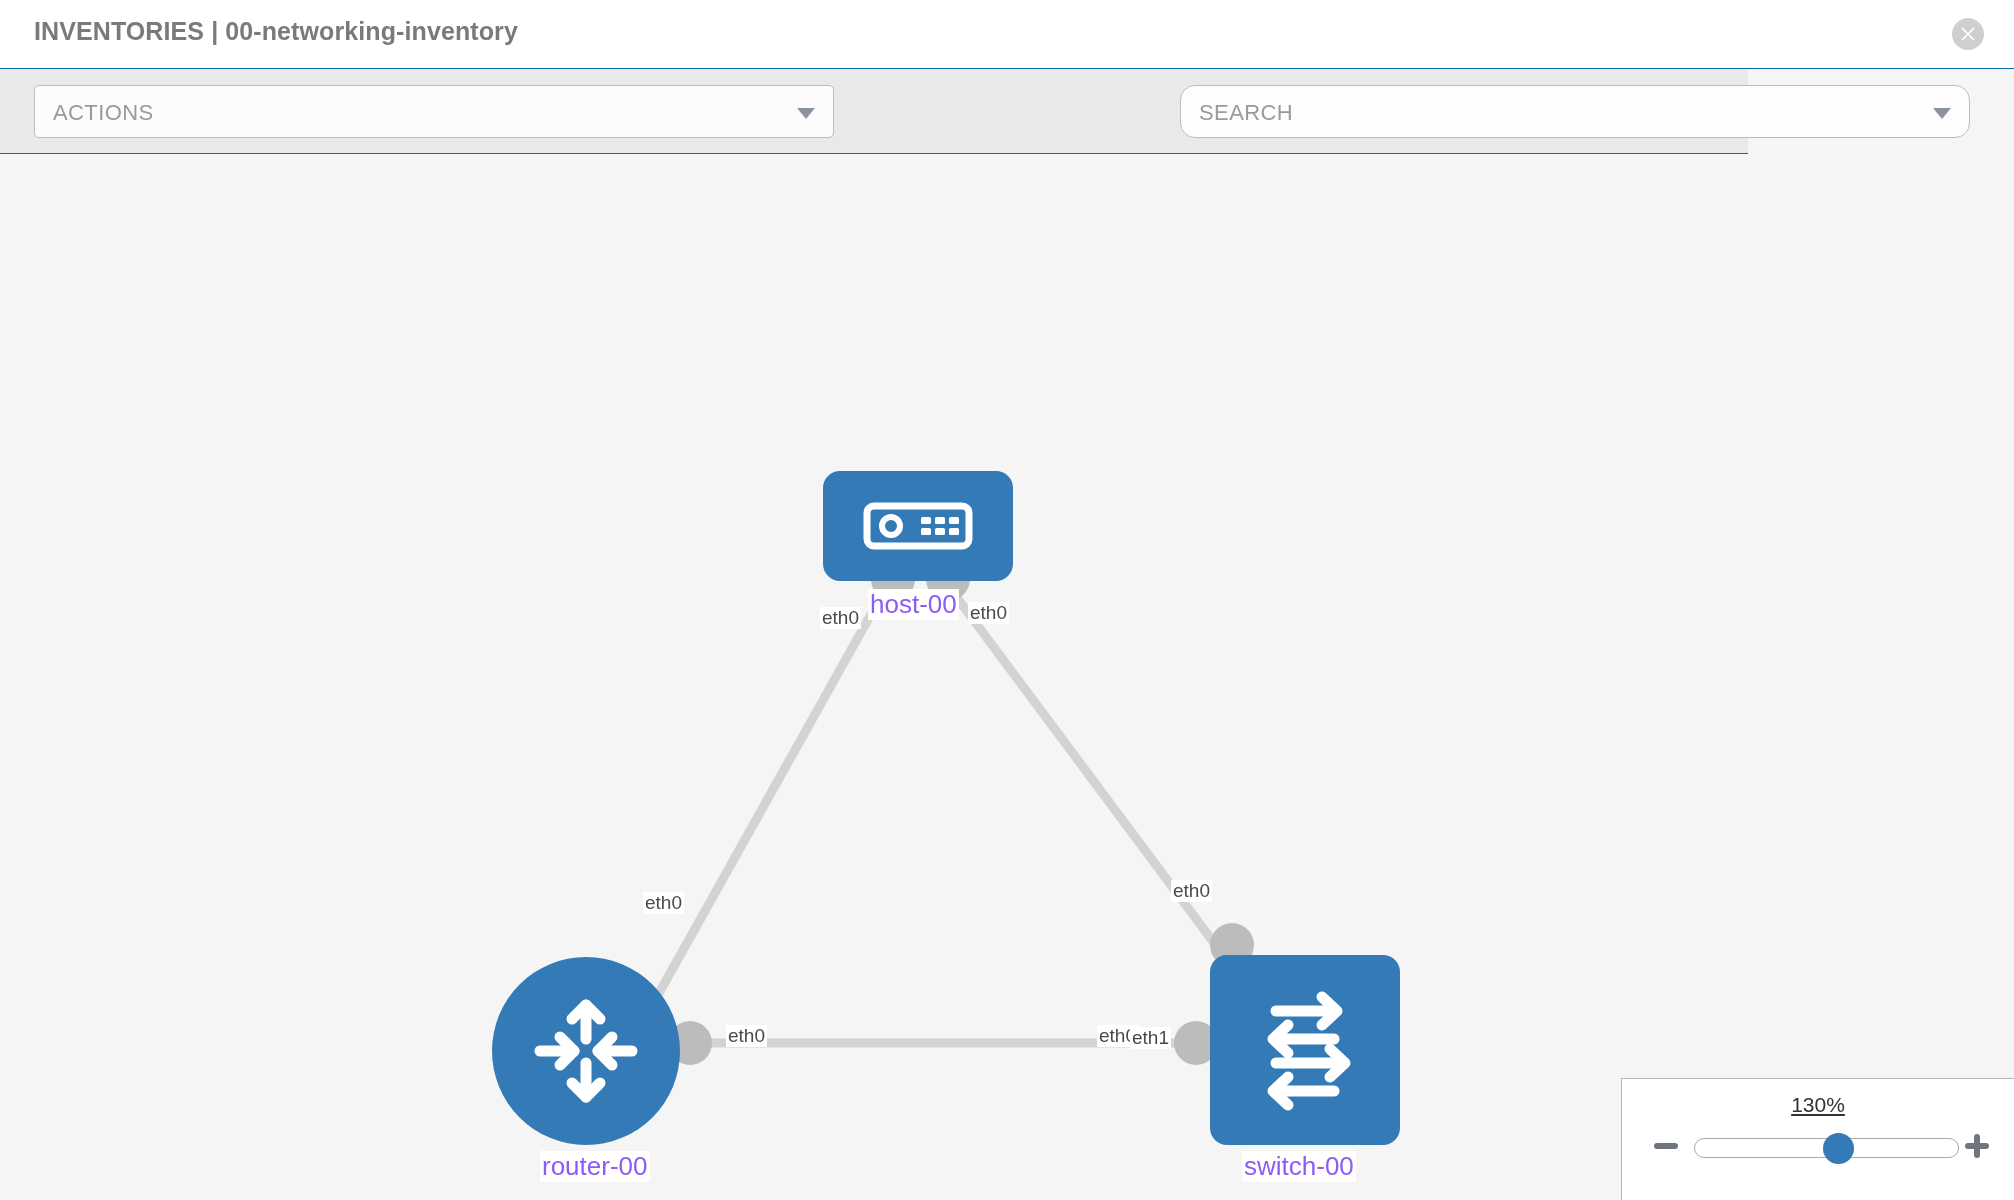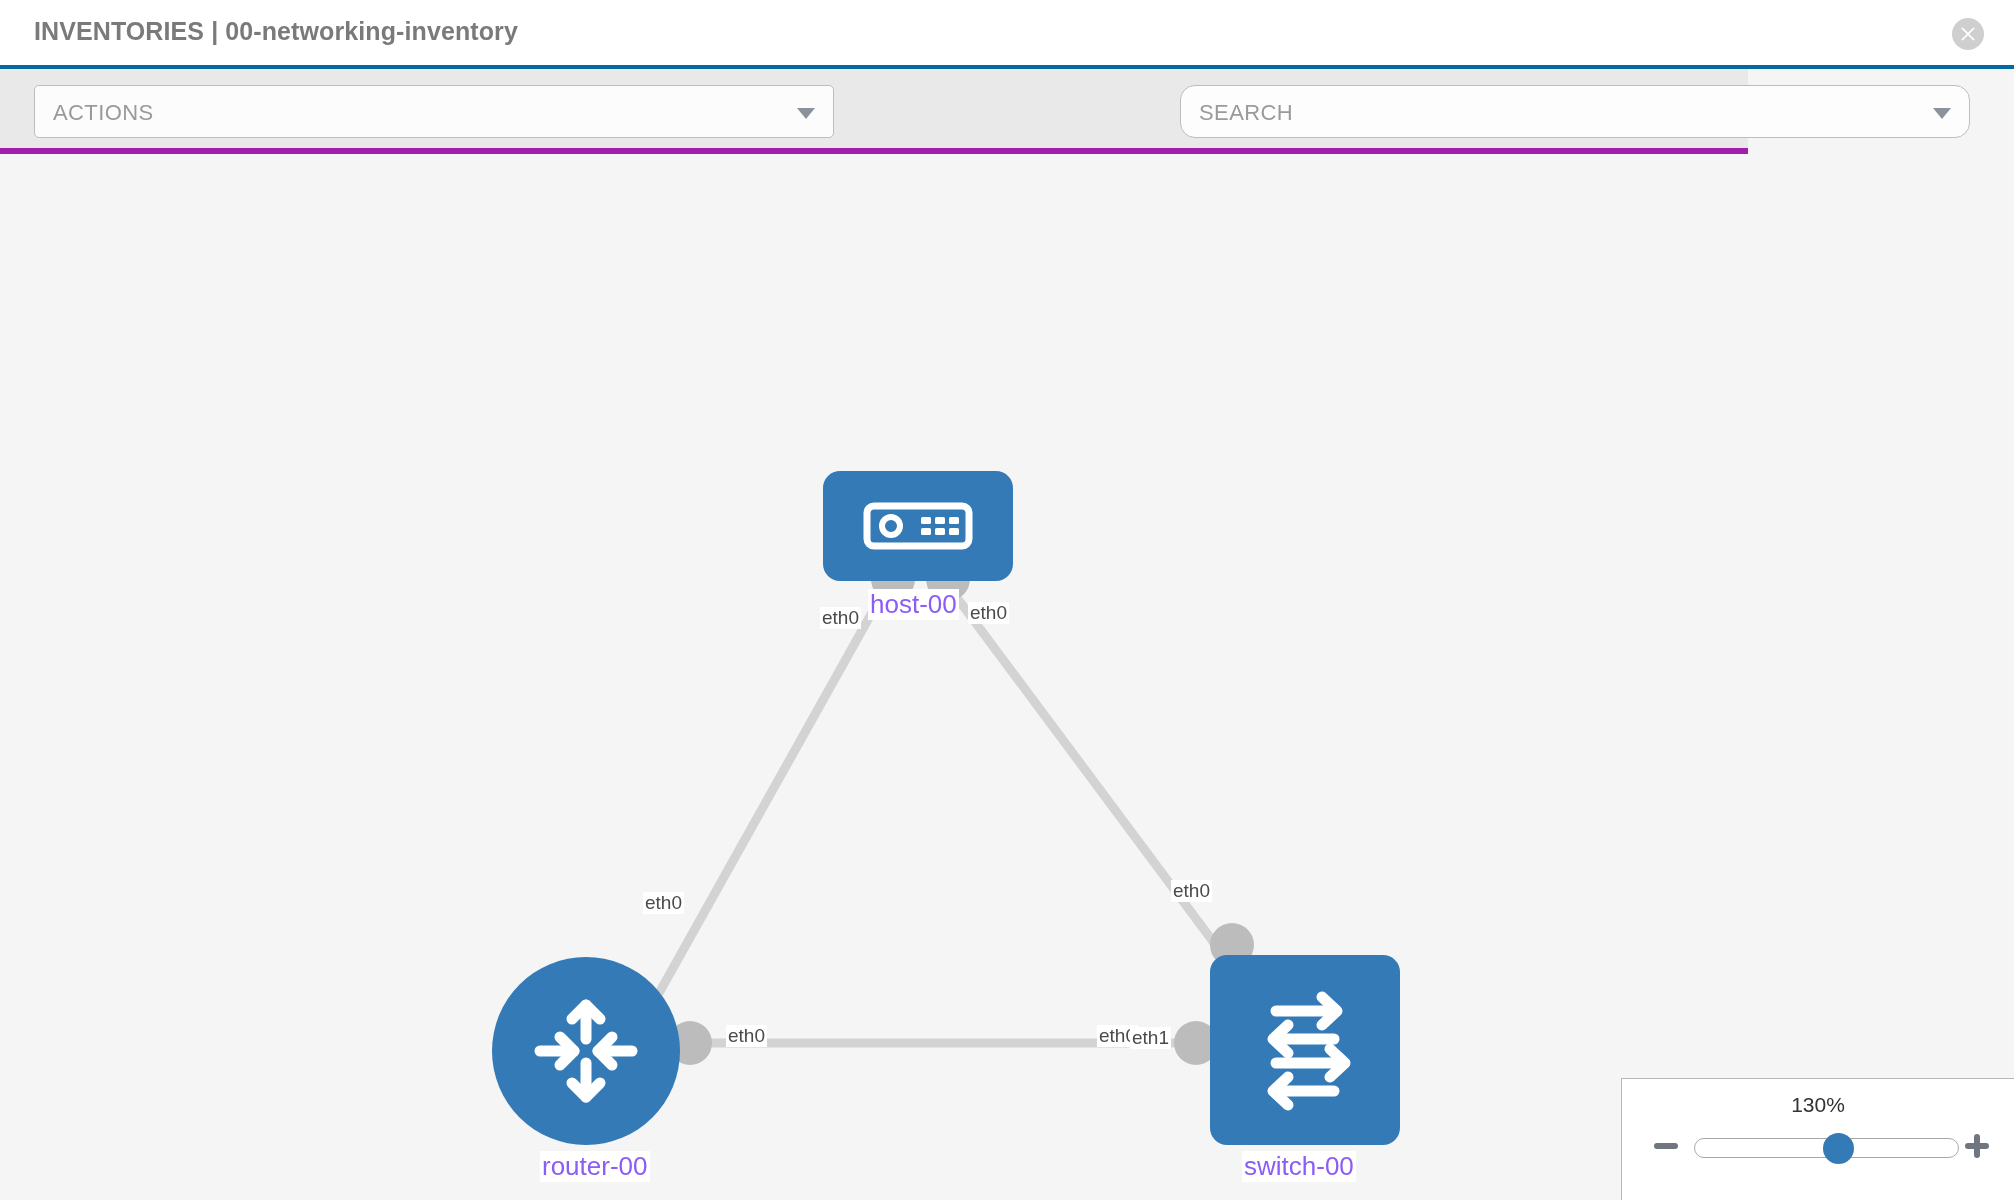--- a/index.html
+++ b/index.html
@@ -12,21 +12,21 @@
     background: #f5f5f5;
   }
 
   
   .header {
     position: absolute;
     top: 0; left: 0;
     width: 2014px;
     height: 69px;
     background: #ffffff;
-    border-bottom: 4px solid #0369a1;
+    border-bottom: 1px solid #0369a1;
   }
   .header-title {
     position: absolute;
     left: 34px;
     top: 17px;
     font-size: 25px;
     font-weight: bold;
     color: #7a7a7a;
     letter-spacing: 0.1px;
     white-space: nowrap;
@@ -43,21 +43,21 @@
   }
   .close-btn svg { display: block; }
 
   
   .toolbar {
     position: absolute;
     top: 69px; left: 0;
     width: 1748px;
     height: 85px;
     background: #e9e9e9;
-    border-bottom: 6px solid #a21caf;
+    border-bottom: 1px solid #a21caf;
   }
   .actions-select {
     position: absolute;
     left: 34px;
     top: 16px;
     width: 800px;
     height: 53px;
     background: #fcfcfc;
     border: 1px solid #bdbdbd;
     border-radius: 5px;
@@ -165,20 +165,21 @@
     border-top: 1px solid #b8b8b8;
     border-left: 1px solid #b8b8b8;
   }
   .zoom-value {
     position: absolute;
     top: 14px;
     left: 0; right: 0;
     text-align: center;
     font-size: 21px;
     color: #333;
+    text-decoration: underline;
   }
   .zoom-minus, .zoom-plus {
     position: absolute;
     top: 52px;
     width: 30px;
     height: 30px;
     cursor: pointer;
   }
   .zoom-minus { left: 29px; }
   .zoom-plus  { right: 22px; }

